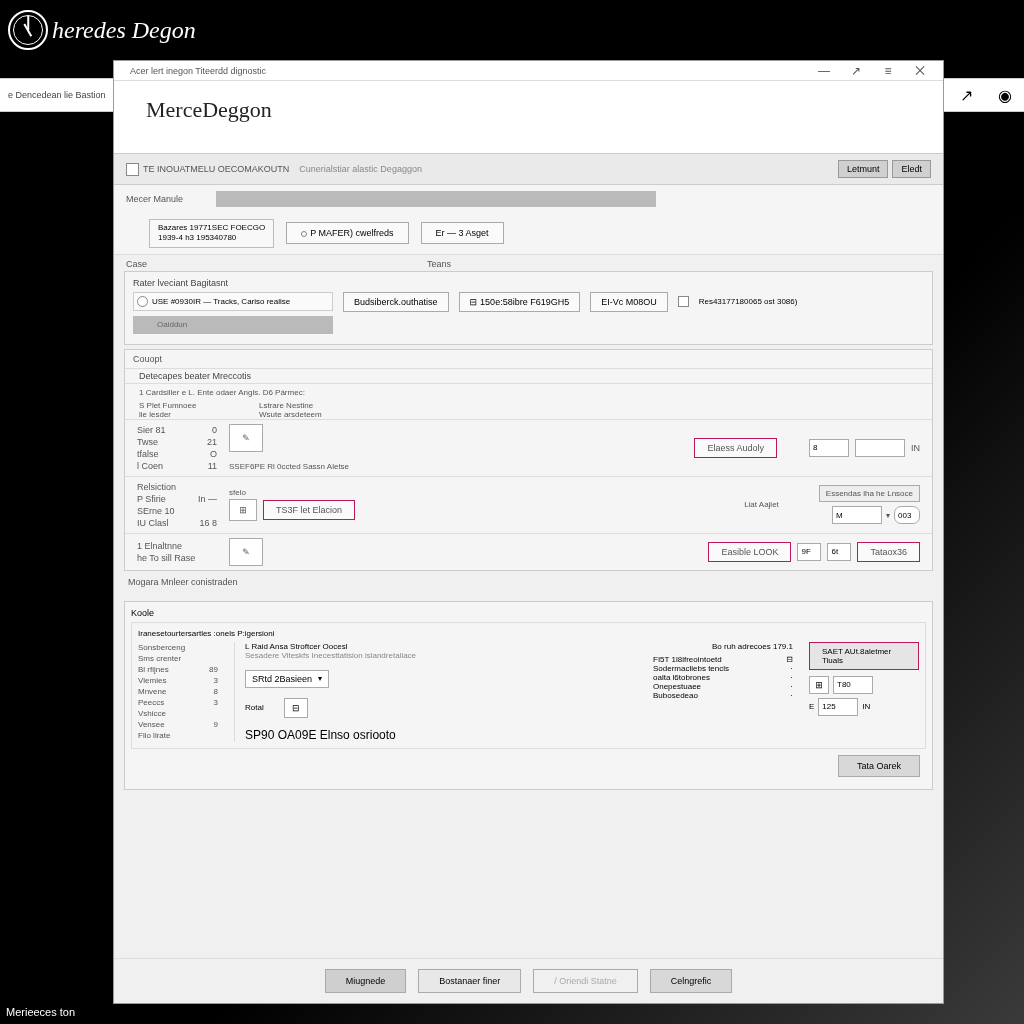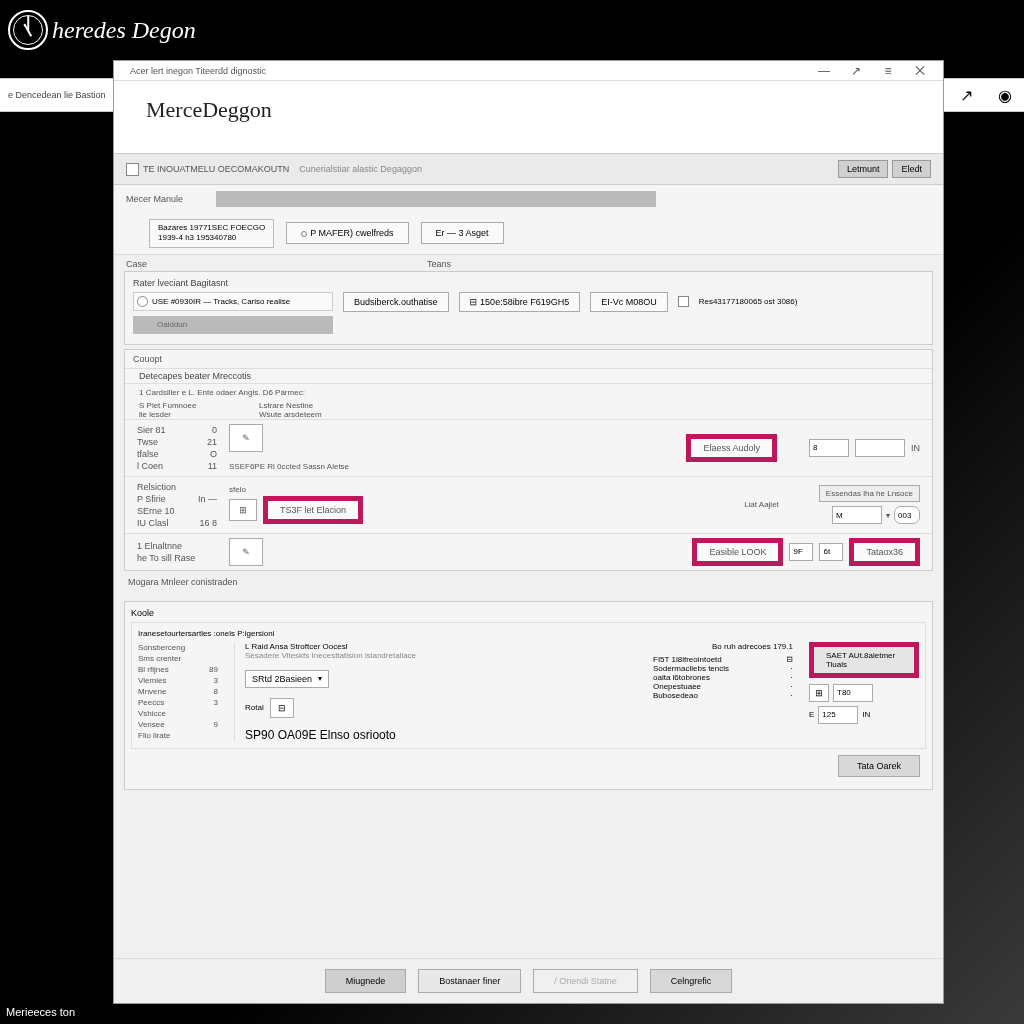--- a/index.html
+++ b/index.html
@@ -56,21 +56,21 @@
 .group-sub { font-size: 9px; padding: 2px 14px; color: #444; }
 .hr { border-top: 1px solid #ddd; }
 
 .grid-row { display: flex; padding: 4px 12px; font-size: 9px; color: #555; align-items: center; }
 .left-col { width: 80px; }
 .left-col div { display: flex; justify-content: space-between; padding: 1px 0; }
 .mid-col { flex: 1; padding-left: 12px; }
 .right-col { display: flex; align-items: center; gap: 6px; }
 .sq-icon { width: 34px; height: 28px; border: 1px solid #aaa; background: #fff; display: flex; align-items: center; justify-content: center; }
 .tiny-input { width: 40px; height: 18px; border: 1px solid #aaa; background: #fff; font-size: 8px; padding: 0 3px; }
-.small-btn { border: 5px solid #be185d; padding: 4px 12px; font-size: 9px; background: #fafafa; }
+.small-btn { border: 1px solid #be185d; padding: 4px 12px; font-size: 9px; background: #fafafa; }
 
 .bottom-panel { margin: 8px 10px; border: 1px solid #ccc; background: #f5f5f5; padding: 6px; font-size: 9px; }
 .bottom-sub { border: 1px solid #ddd; margin-top: 4px; padding: 6px; }
 .kv-list { font-size: 8px; color: #555; }
 .kv-list div { display: flex; justify-content: space-between; width: 80px; padding: 1px 0; }
 .dropdown { border: 1px solid #aaa; padding: 3px 6px; font-size: 9px; background: #fff; display: inline-flex; align-items: center; gap: 6px; }
 .dropdown::after { content: '▾'; font-size: 8px; }
 
 .bottom-actions { display: flex; justify-content: flex-end; padding: 6px; }
 .action-btn { border: 1px solid #aaa; padding: 5px 18px; font-size: 9px; background: #d8d8d8; }
@@ -318,21 +318,21 @@
               <span>Flio llrate</span>
               <span></span>
             </div>
         </div>
         <div style="border-left:1px solid #ddd;padding-left:10px;flex:1">
           <div style="font-size:8px">L Raid Ansa Stroftcer Oocesl</div>
           <div style="font-size:8px;color:#888">Sesadere Viteskfs Inecesttatision islandretaliace</div>
           <div style="margin-top:10px" class="dropdown">
               <span>SRtd 2Basieen</span>
             </div>
-          <div style="margin-top:10px;display:flex;align-items:center;gap:6px">
+          <div style="margin-top:10px;display:flex;align-items:center;gap:20px">
             <span style="font-size:8px">Rotal</span>
             <div class="sq-icon" style="width:24px;height:20px">⊟</div>
           </div>
           <div style="margin-top:10px;font-size:12px">SP90 OA09E Elnso osriooto</div>
         </div>
         <div style="width:140px;font-size:8px">
           <div style="text-align:right;margin-bottom:4px"><span>Bo ruh adrecoes</span> <span>179.1</span></div>
           <div style="display:flex;justify-content:space-between">
               <span>FI5T 1l8ifreointoetd</span>
               <span>⊟</span>

